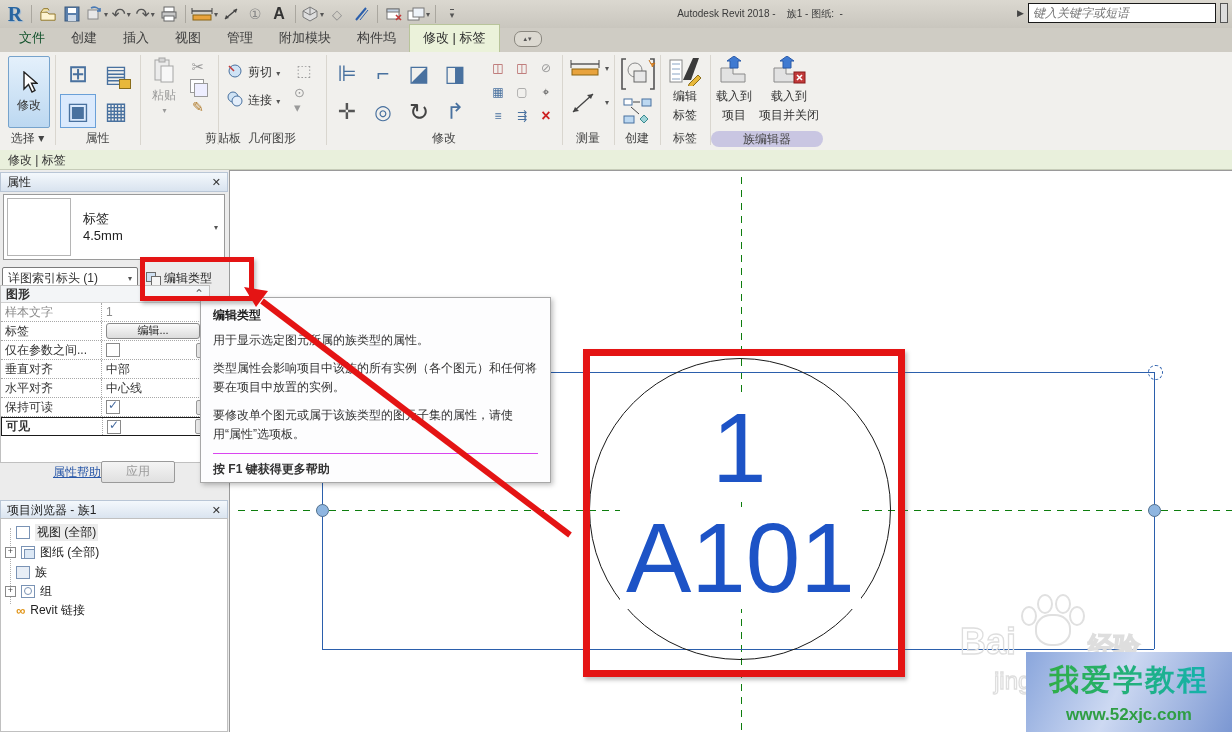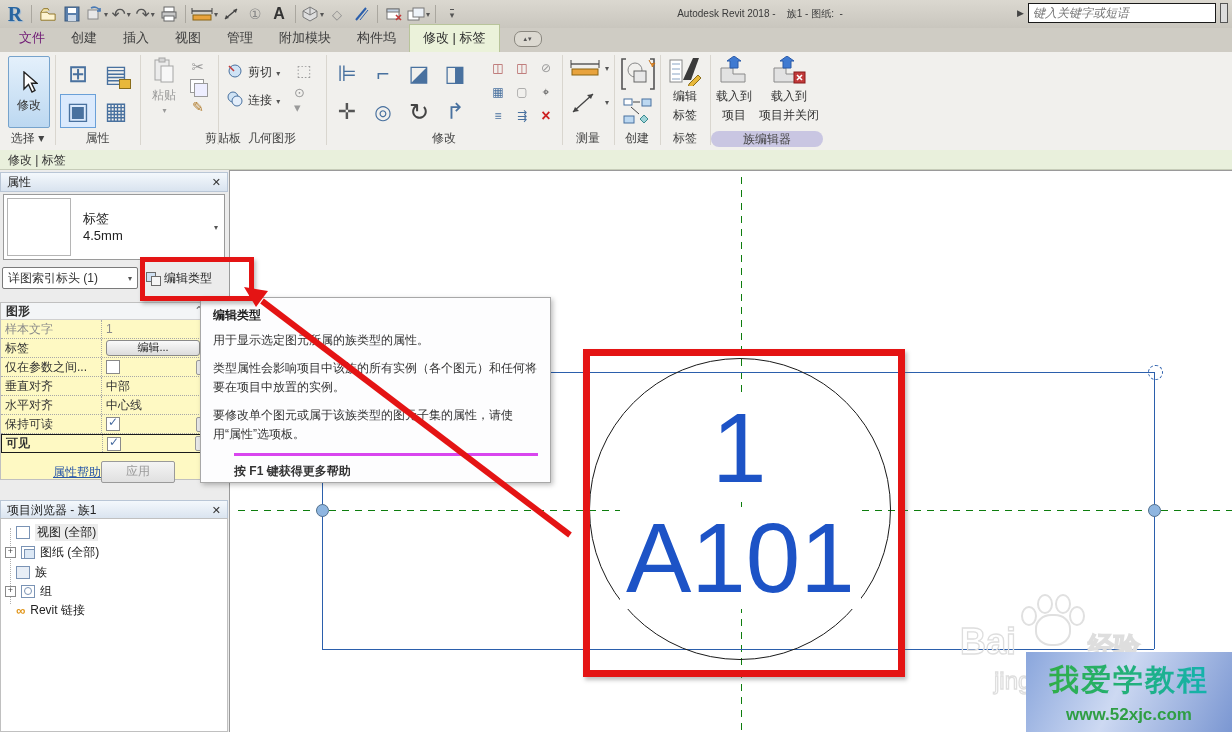--- a/index.html
+++ b/index.html
@@ -12,21 +12,21 @@
   .qbtn{height:22px;min-width:22px;display:flex;align-items:center;justify-content:center;color:#444;font-size:15px;}
   .qsep{width:1px;height:18px;background:#aaa79f;margin:0 3px;}
   .dd{font-size:8px;color:#555;margin-left:1px;}
   #rlogo{font-weight:bold;font-size:20px;color:#2865a0;text-shadow:1px 1px 1px #9bb8d4;font-family:"Liberation Serif",serif;}
   #apptitle{left:540px;top:0;width:440px;height:28px;line-height:28px;text-align:center;color:#3a3a3a;font-size:10px;white-space:pre;}
   #searchwrap{right:4px;top:3px;display:flex;align-items:center;gap:4px;}
   #searchwrap input{width:178px;height:18px;border:1px solid #1a1a1a;font-style:italic;color:#888;font-size:12px;padding:0 4px;background:#fff;}
   
   #tabrow{left:0;top:28px;width:1232px;height:24px;background:#cfccc4;display:flex;align-items:flex-end;padding-left:6px;}
   .tab{padding:4px 13px 5px 13px;font-size:13px;color:#3d3d3d;}
-  .tab.file{color:#701a75;}
+  .tab.file{color:#14532d;}
   .tab.active{background:#ebf2da;color:#2f2f2f;border:1px solid #b8c49a;border-bottom:none;}
   #ribtoggle{margin-left:14px;margin-bottom:5px;width:26px;height:14px;border:1px solid #8a877f;border-radius:7px;background:#dcd9d1;
              display:flex;align-items:center;justify-content:center;font-size:7px;color:#555;gap:1px;}
   
   #ribbon{left:0;top:52px;width:1232px;height:98px;background:#f1f0ed;border-bottom:1px solid #c9c6be;}
   .psep{position:absolute;top:3px;width:1px;height:90px;background:#d9d6cf;}
   .plabel{position:absolute;bottom:3px;left:0;right:0;text-align:center;font-size:12px;color:#444;}
   .bigbtn{display:flex;flex-direction:column;align-items:center;justify-content:center;gap:2px;}
   .gicon{color:#49719f;}
   .gray{color:#9a9a9a;}
@@ -43,21 +43,21 @@
   #typesel{left:3px;top:24px;width:222px;height:66px;background:#fff;border:1px solid #9a9a9a;box-sizing:border-box;display:flex;align-items:center;}
   #typeprev{width:62px;height:56px;border:1px solid #b5b5b5;margin-left:3px;background:#fff;}
   #typetxt{margin-left:12px;font-size:13px;color:#222;line-height:17px;flex:1;}
   #typesel .dd{align-self:center;margin-right:6px;}
   #instrow{left:2px;top:95px;width:226px;height:26px;display:flex;align-items:center;}
   #instcombo{width:136px;height:22px;background:#fff;border:1px solid #7a7a7a;border-radius:2px;display:flex;align-items:center;justify-content:space-between;padding:0 5px;box-sizing:border-box;}
   #edittype{margin-left:8px;display:flex;align-items:center;gap:4px;color:#222;}
   .et-ico{width:14px;height:13px;position:relative;}
   .et-ico::before{content:"";position:absolute;left:0;top:0;width:8px;height:8px;border:1px solid #6a6a6a;background:#cfe0f2;}
   .et-ico::after{content:"";position:absolute;left:5px;top:4px;width:8px;height:8px;border:1px solid #6a6a6a;background:#f5f5f5;}
-  #grid{left:0;top:132px;width:210px;height:178px;background:#fef9c3;border:1px solid #c0c0c0;box-sizing:border-box;}
+  #grid{left:0;top:115px;width:210px;height:178px;background:#ffffff;border:1px solid #c0c0c0;box-sizing:border-box;}
   .grow{display:flex;height:18px;border-bottom:1px dotted #a8a8a8;align-items:center;font-size:12px;}
   .grow .lab{width:96px;padding-left:4px;border-right:1px dotted #a8a8a8;overflow:hidden;white-space:nowrap;height:100%;display:flex;align-items:center;}
   .grow .val{flex:1;padding-left:4px;height:100%;display:flex;align-items:center;}
   .sect{height:16px;background:#f3f5f7;font-weight:bold;display:flex;align-items:center;justify-content:space-between;padding:0 5px;border-bottom:1px solid #d0d0d0;}
   .cb{width:12px;height:12px;border:1px solid #8a8a8a;background:#fff;position:relative;}
   .cb.on::after{content:"✓";position:absolute;left:1px;top:-3px;color:#44699e;font-size:12px;font-weight:bold;}
   .editbtn{width:92px;height:14px;border:1px solid #8a8a8a;border-radius:3px;background:linear-gradient(#fafafa,#dcdcdc);text-align:center;font-size:11px;line-height:13px;color:#222;}
   .assoc{width:9px;height:13px;border:1px solid #9a9a9a;background:#e8e8e8;margin-left:auto;margin-right:2px;border-radius:2px;}
   #pfoot{left:0;top:288px;width:228px;height:28px;display:flex;align-items:center;justify-content:center;padding:0 20px;box-sizing:border-box;}
   #phelp{color:#2a58a8;text-decoration:underline;}
@@ -79,21 +79,21 @@
   .bline{background:#2b5fac;}
   .grip{width:11px;height:11px;border-radius:50%;background:#8fb6e0;border:1px solid #53718f;}
   #rotgrip{width:13px;height:13px;border:1.5px dashed #2b5fac;border-radius:50%;}
   #circle{border:1.5px solid #1a1a1a;border-radius:50%;}
   .bluetext{color:#1d53c6;background:#fff;line-height:1;font-family:"Liberation Sans",sans-serif;}
   
   #tooltip{left:200px;top:297px;width:351px;height:186px;background:#fdfdfe;border:1px solid #a8a8a8;box-shadow:2px 2px 5px rgba(0,0,0,.25);
            z-index:50;box-sizing:border-box;padding:8px 12px;font-size:12px;color:#333;line-height:19px;}
   #tooltip .tt-title{font-weight:bold;color:#1e1e1e;margin-bottom:6px;}
   #tooltip p{margin:0 0 9px 0;}
-  #tooltip .tt-foot{border-top:3px solid #d946ef;margin-top:2px;padding-top:6px;font-weight:bold;margin-left:21px;}
+  #tooltip .tt-foot{border-top:1px solid #d946ef;margin-top:2px;padding-top:6px;font-weight:bold;}
   
   .redbox{border:5px solid #e41414;box-shadow:2px 3px 4px rgba(110,110,110,.45);z-index:58;}
   #arrowsvg{left:0;top:0;z-index:62;pointer-events:none;}
   
   .wm{color:transparent;-webkit-text-stroke:1.3px #dedede;font-weight:bold;z-index:30;}
   .paw{z-index:30;}
   .paw i{position:absolute;border:2px solid #e0e0e0;border-radius:50%;background:transparent;}
   #wmbox{left:1026px;top:652px;width:206px;height:80px;z-index:70;background:linear-gradient(115deg,#8aa6dc,#cdd9f2 45%,#7b97d2);
          display:flex;flex-direction:column;align-items:center;justify-content:center;}
   #wmbrand{font-size:30px;font-weight:bold;letter-spacing:2px;color:#27a85c;background:linear-gradient(90deg,#2fae47,#14b2ae);-webkit-background-clip:text;background-clip:text;}

